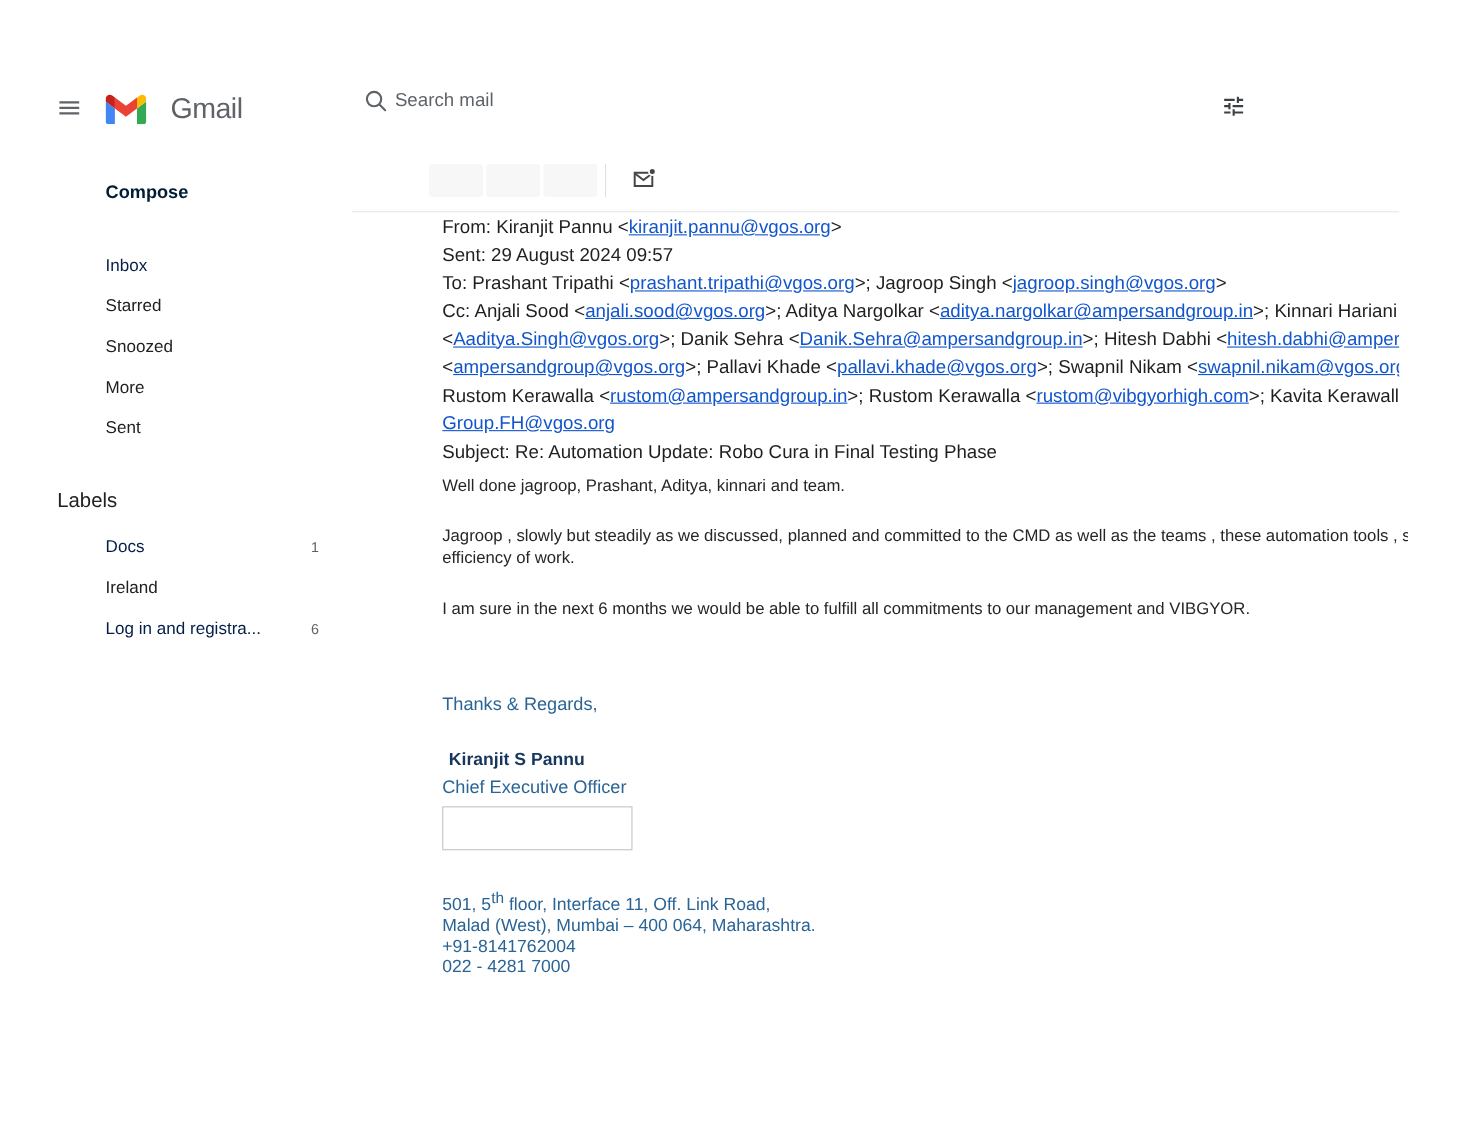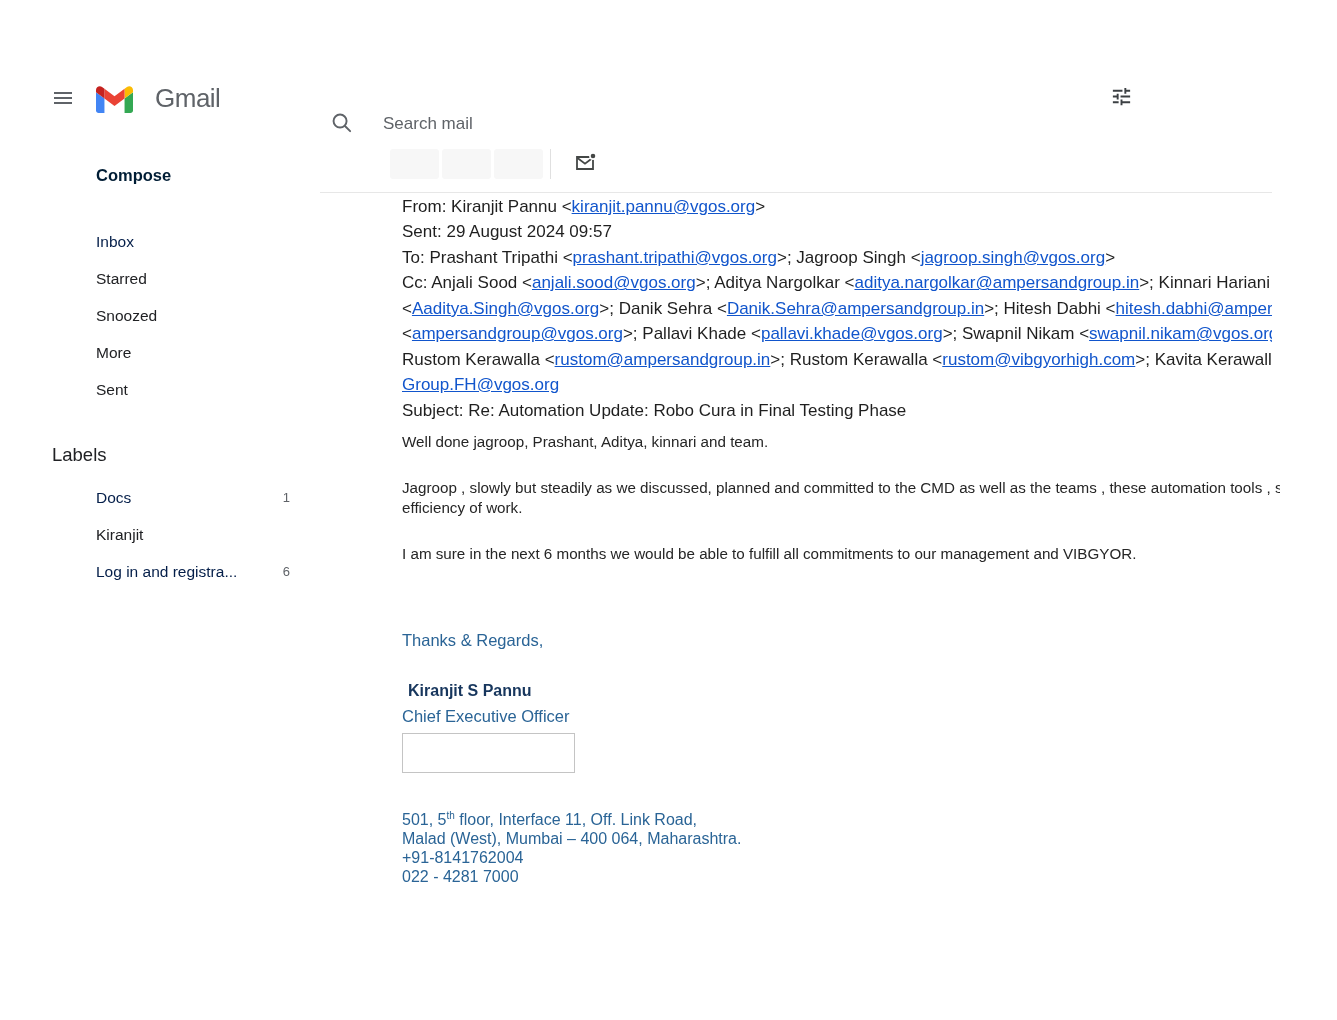--- a/index.html
+++ b/index.html
@@ -4,21 +4,21 @@
 <style>
   * { margin:0; padding:0; box-sizing:border-box; }
   html,body { width:1337px; height:1020px; background:#ffffff; overflow:hidden;
               font-family:"Liberation Sans","DejaVu Sans",sans-serif; }
   .abs { position:absolute; }
 
   
   #hamburger { left:50px; top:86px; width:26px; height:26px; background:none; border:none; cursor:pointer; }
   #logo { left:96px; top:83px; display:flex; align-items:center; gap:22px; cursor:pointer; }
   #logo-text { font-size:26px; color:#5f6368; letter-spacing:-0.5px; }
-  #searchbar { left:330px; top:96px; width:760px; height:38px; display:flex; align-items:flex-end; gap:30px; cursor:text; }
+  #searchbar { left:330px; top:72px; width:760px; height:38px; display:flex; align-items:center; gap:6px; cursor:text; }
   #search-placeholder { font-size:17px; color:#5f6368; }
   #tune-btn { left:1108px; top:85px; width:26px; height:26px; background:none; border:none; cursor:pointer; }
 
   
   #compose { left:96px; top:166px; font-size:16.5px; font-weight:700; color:#001d35; cursor:pointer; }
   #nav-list { left:96px; top:223px; width:194px; }
   #label-list { left:96px; top:479px; width:194px; }
   .nav-row { height:37px; display:flex; align-items:center; justify-content:space-between; cursor:pointer; }
   .nav-label { font-size:15.5px; color:#202124; }
   .nav-row.bold .nav-label { font-weight:400; color:#041e49; }
@@ -40,21 +40,21 @@
   #body-paras { left:402px; top:432px; width:878px; }
   .para { margin-bottom:26px; }
   .bline { font-size:15.2px; line-height:20px; color:#262626; white-space:nowrap; overflow:hidden; }
 
   #closing { left:402px; top:631px; font-size:16.5px; color:#2a6496; }
   #sig-name { left:408px; top:682px; font-size:16px; font-weight:700; color:#17365d; }
   #sig-title { left:402px; top:707px; font-size:16.5px; color:#2a6496; }
   #sig-img { left:402px; top:733px; width:173px; height:40px; border:1px solid #c4c4c4; background:#ffffff; }
   #address { left:402px; top:807px; width:500px; }
   .addr-line { font-size:16px; line-height:18.8px; color:#2a6496; white-space:nowrap; }
-  .addr-line sup { font-size:10px; }
+  .addr-line sup { font-size:14px; }
 </style>
 </head>
 <body>
 
 <button id="hamburger" class="abs">
   <svg width="24" height="24" viewBox="0 0 24 24" fill="#5f6368">
       <path d="M3 6h18v2H3zM3 11h18v2H3zM3 16h18v2H3z"></path>
     </svg>
 </button>
 
@@ -106,21 +106,21 @@
       <span class="nav-count"></span>
     </div>
   </div>
 <div id="labels-heading" class="abs">Labels</div>
 <div id="label-list" class="abs">
     <div class="nav-row bold">
       <span class="nav-label">Docs</span>
       <span class="nav-count">1</span>
     </div>
     <div class="nav-row">
-      <span class="nav-label">Kiranjit</span>
+      <span class="nav-label">Ireland</span>
       <span class="nav-count"></span>
     </div>
     <div class="nav-row bold">
       <span class="nav-label">Log in and registra...</span>
       <span class="nav-count">6</span>
     </div>
   </div>
 
 <div id="toolbar" class="abs">
   <button class="ghost-btn"></button>

